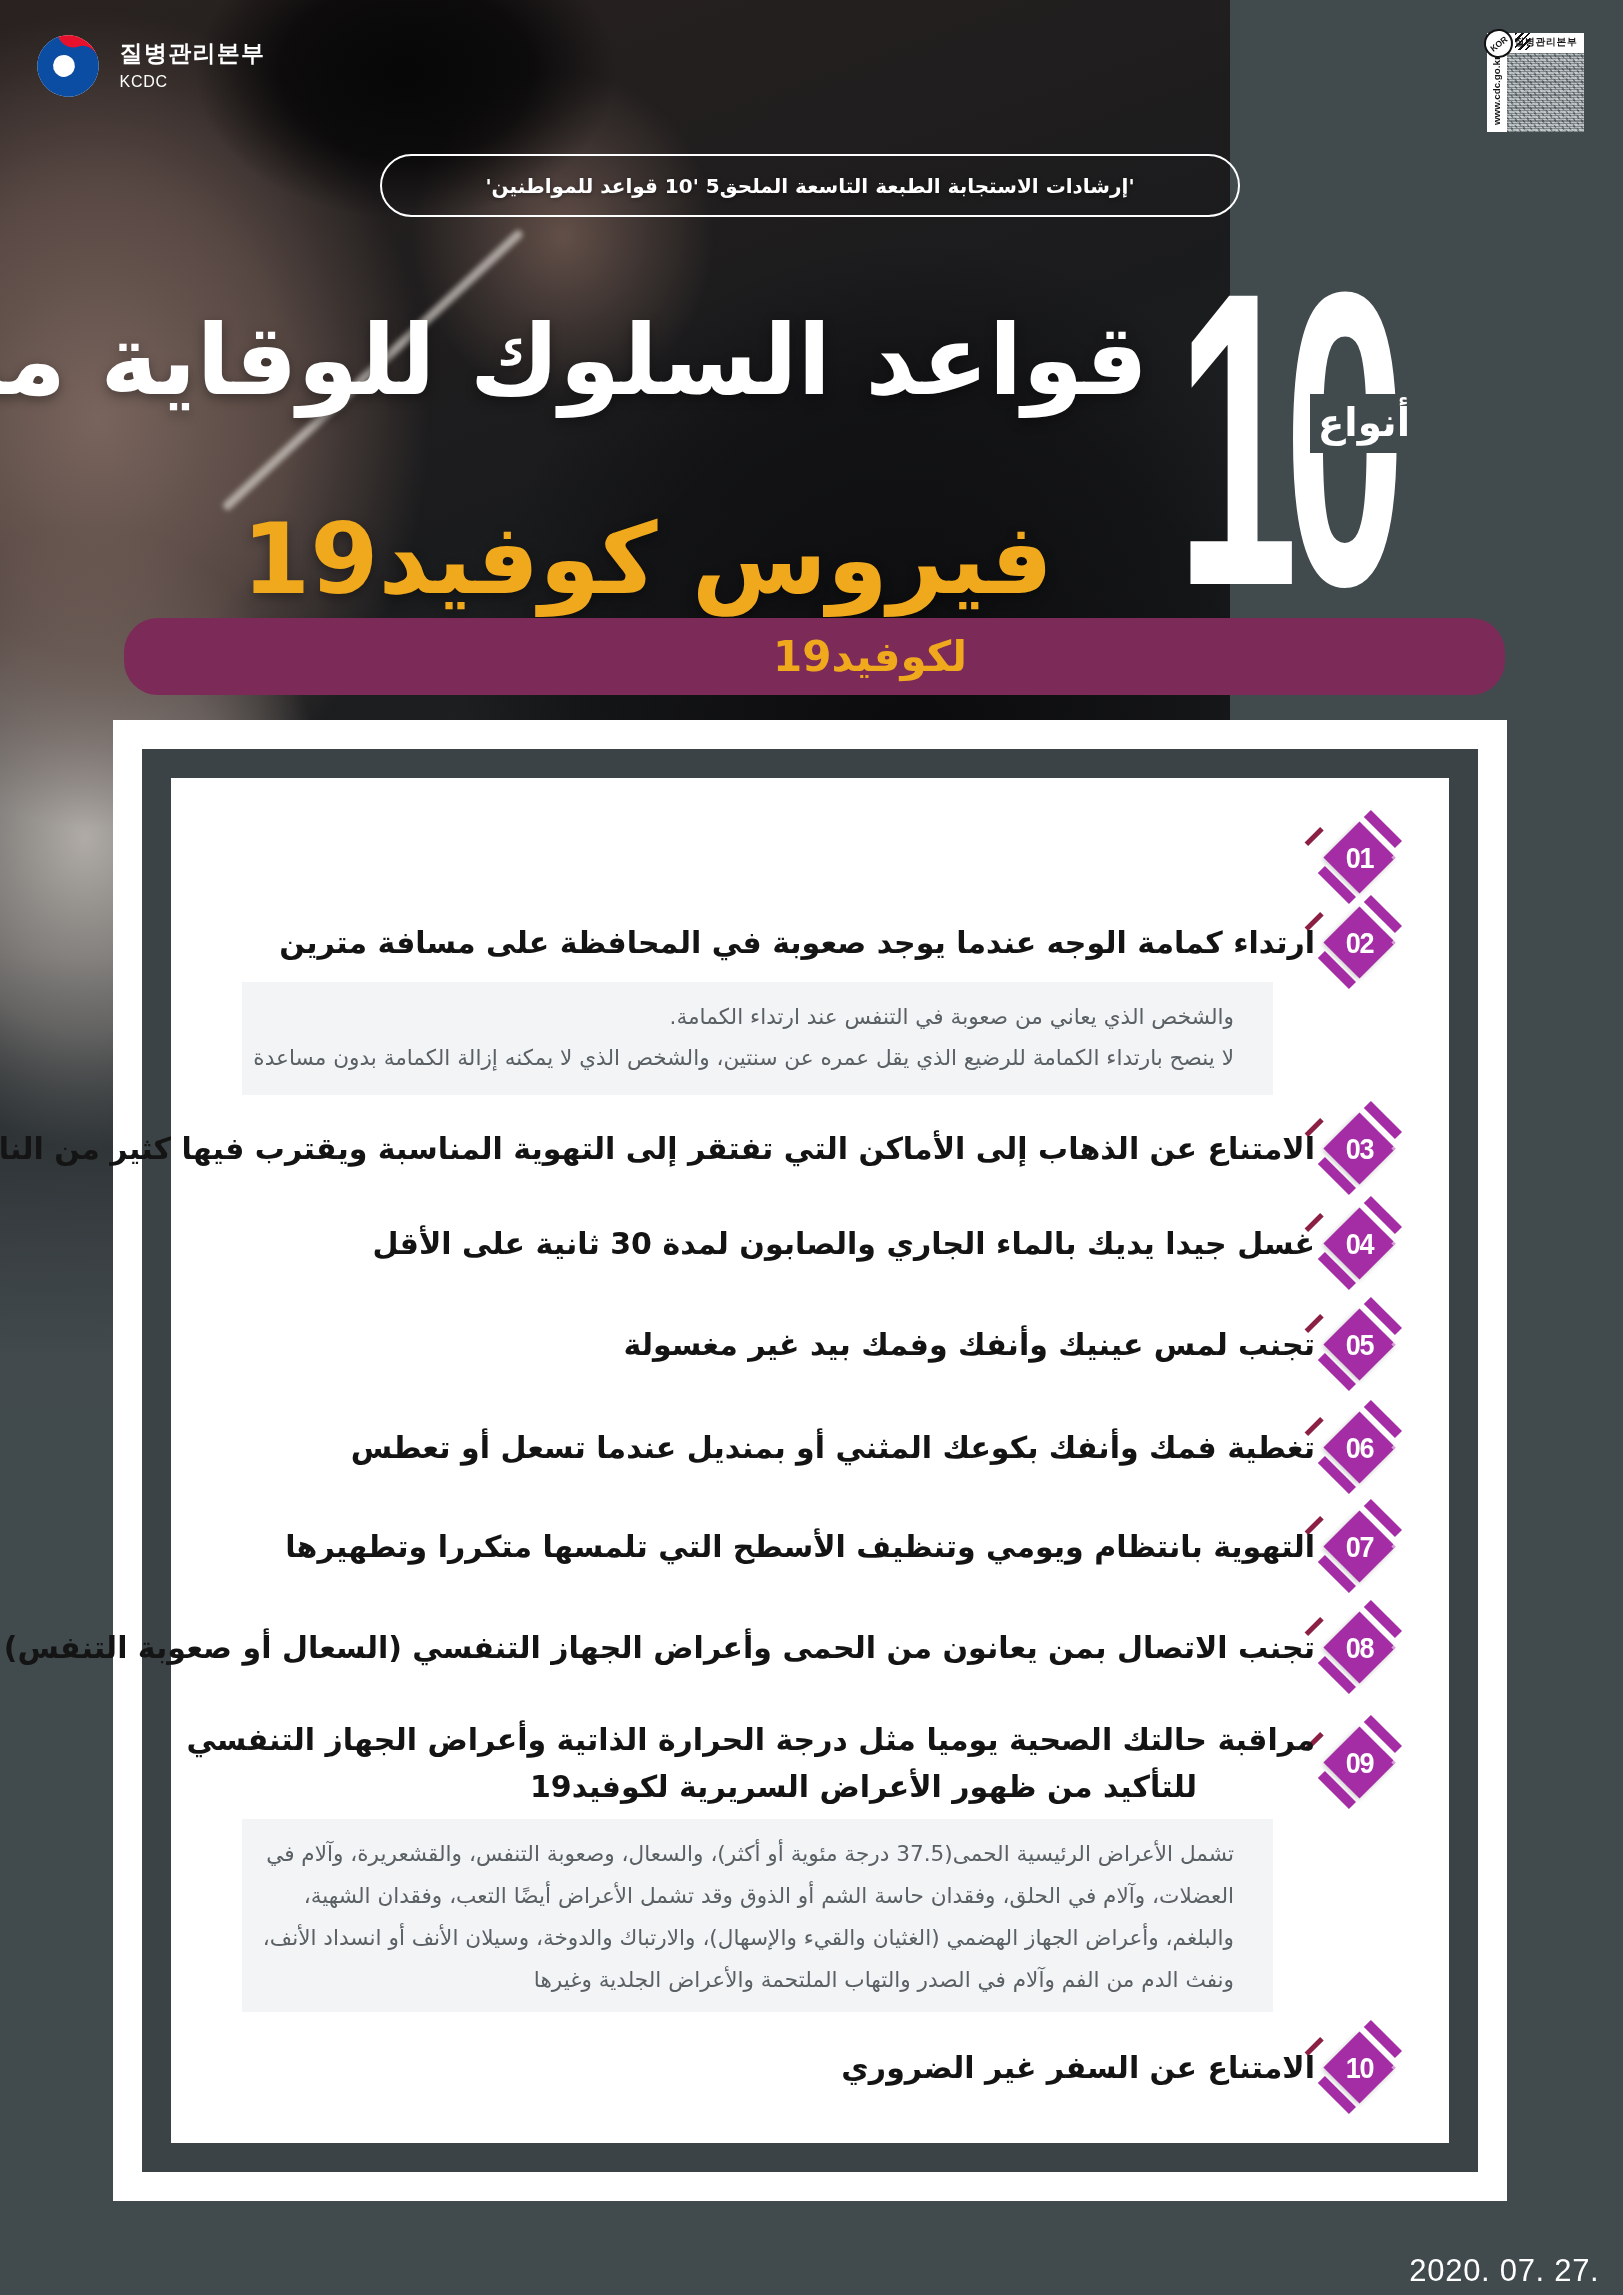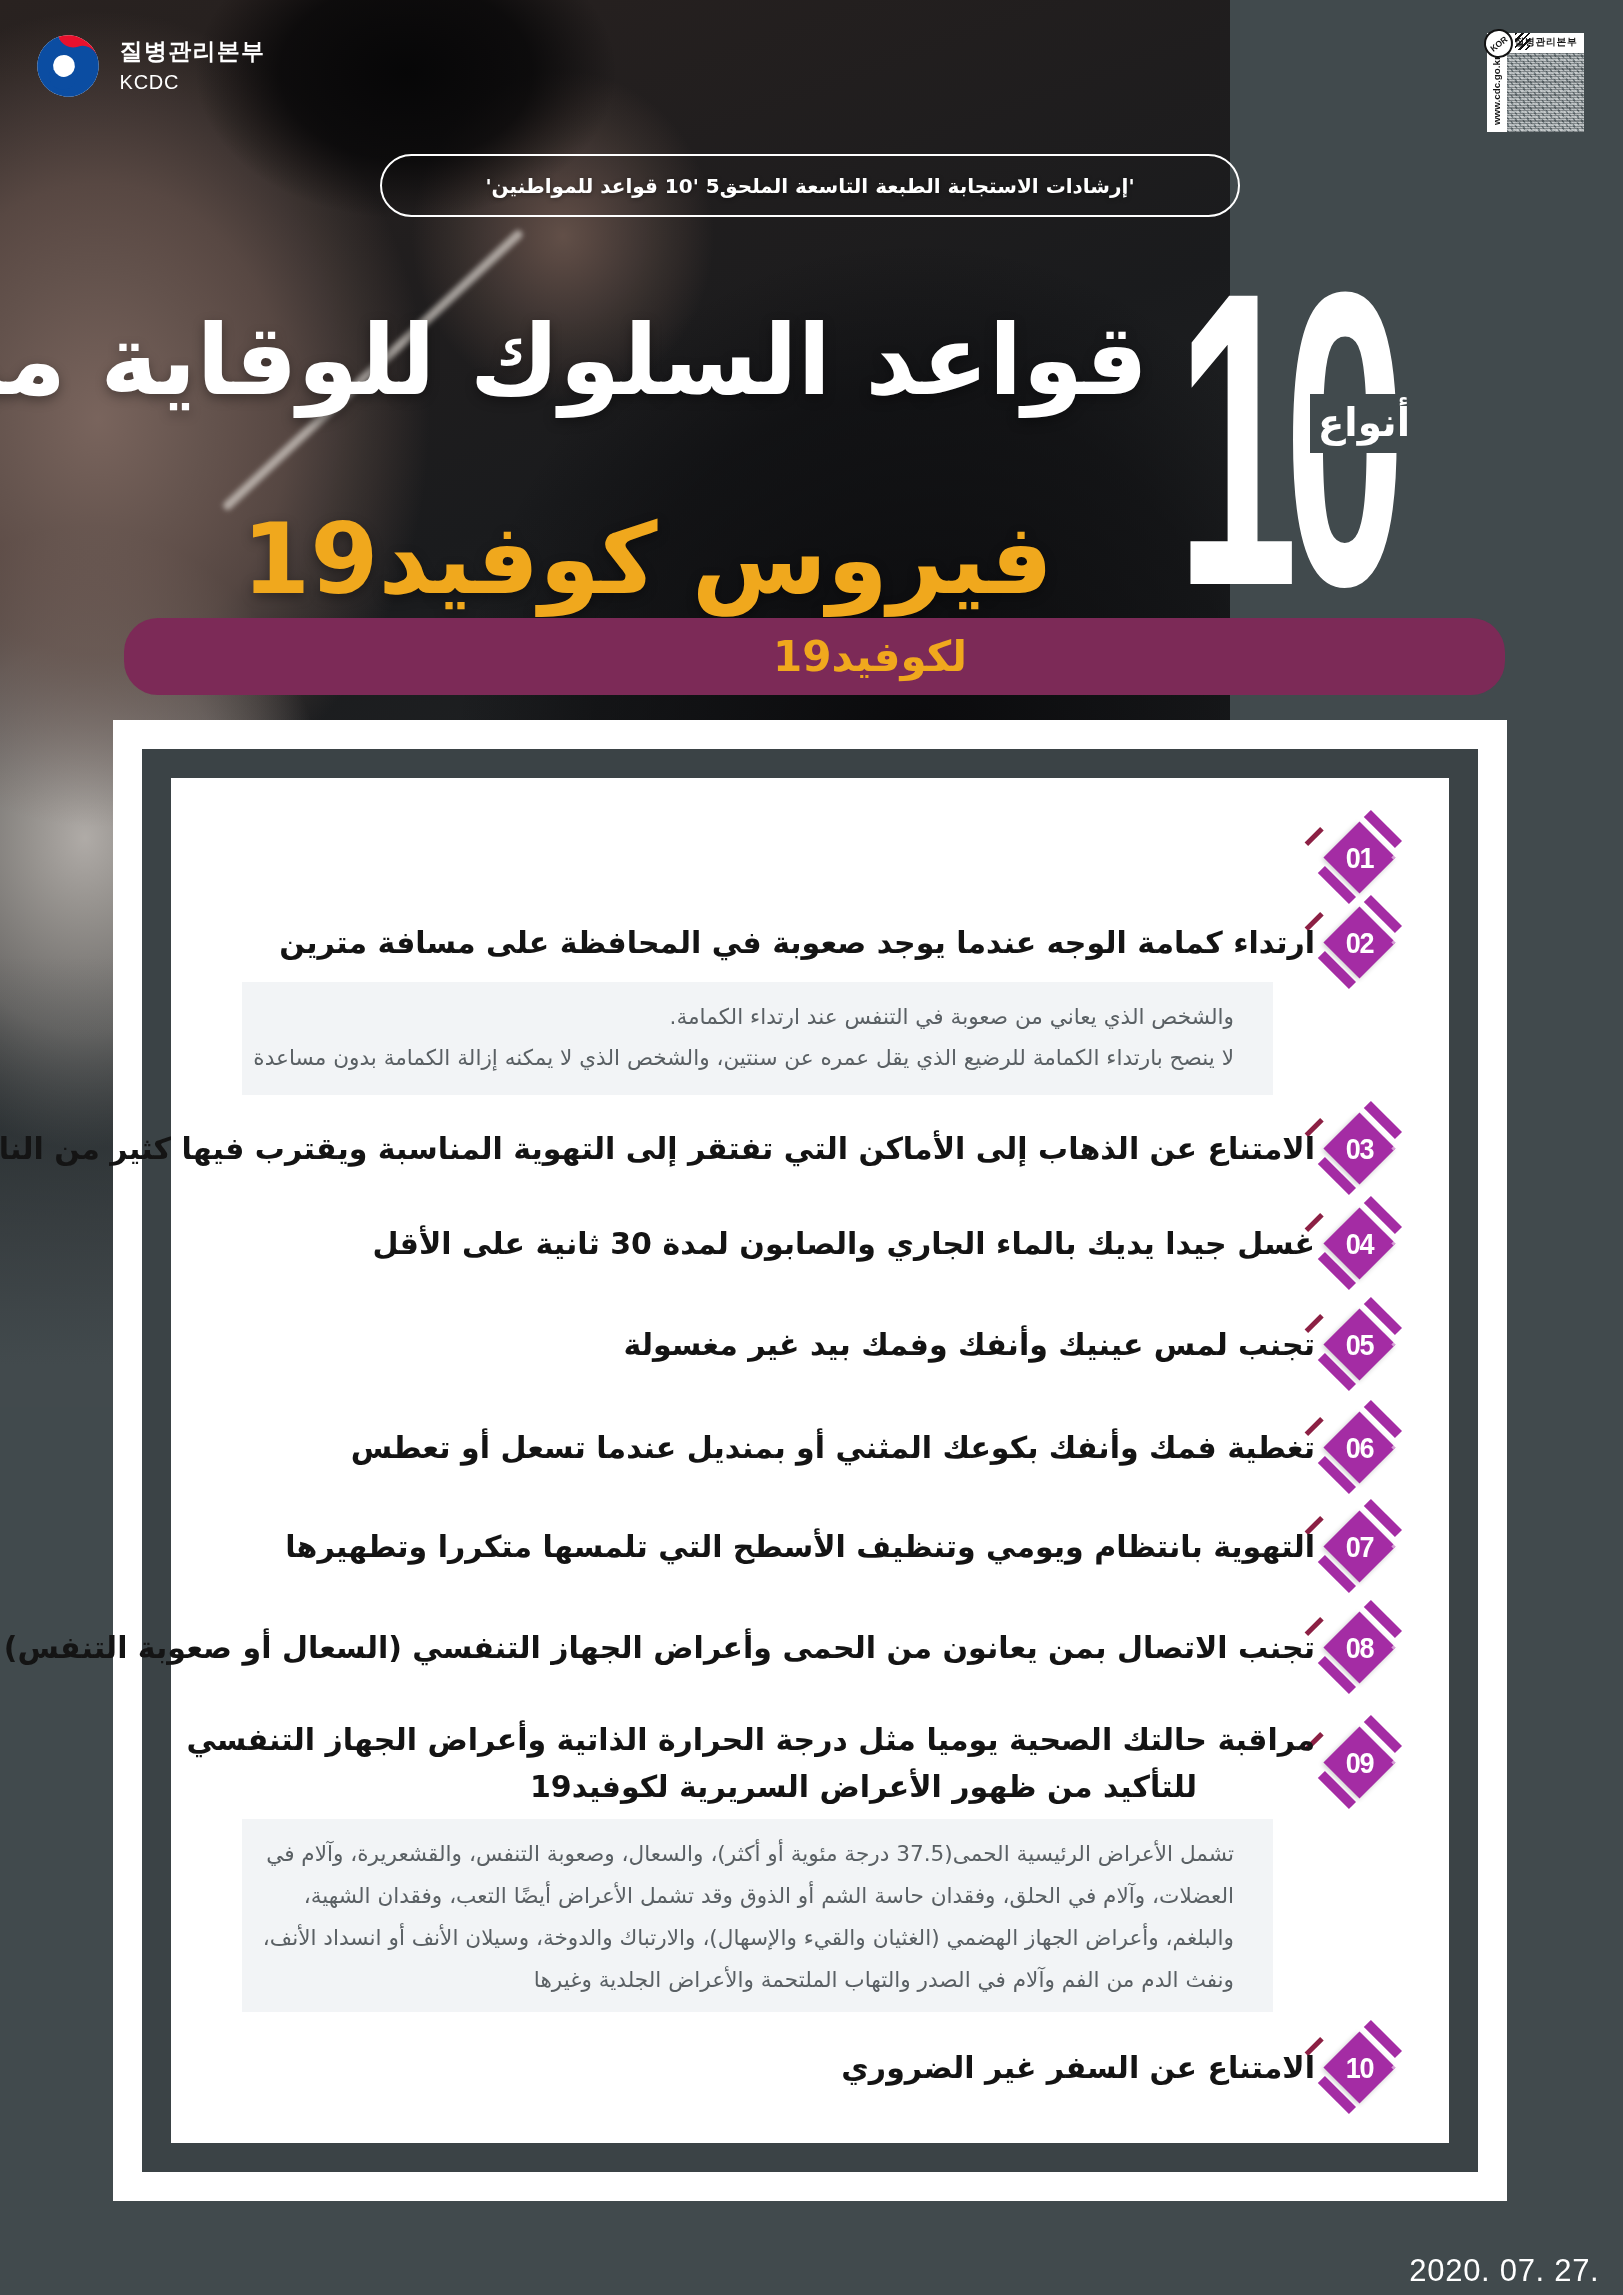--- a/index.html
+++ b/index.html
@@ -29,21 +29,21 @@
   }
   .photo .strap{position:absolute;left:170px;top:366px;width:406px;height:8.5px;border-radius:4.6px;
     background:rgba(226,220,212,.65);transform:rotate(137deg);filter:blur(2.6px);}
   .photo::after{content:"";position:absolute;inset:0;
     background:linear-gradient(180deg,transparent 68%, var(--slate) 97%);}
 
   
   .logo{position:absolute;left:36px;top:34px;display:flex;gap:19.6px;align-items:center;z-index:5;}
   .logo svg{width:64px;height:64px;}
   .logo .t1{font-size:23px;font-weight:bold;color:#fff;letter-spacing:1.3px;line-height:1;}
-  .logo .t2{font-size:20px;color:#fff;letter-spacing:0.7px;line-height:1;margin-top:9.2px;font-family:"Liberation Sans",sans-serif;}
+  .logo .t2{font-size:16px;color:#fff;letter-spacing:0.7px;line-height:1;margin-top:9.2px;font-family:"Liberation Sans",sans-serif;}
 
   
   .holo{position:absolute;left:1487px;top:33px;width:97px;height:99px;background:#fff;z-index:5;}
   .holo-noise{position:absolute;left:19.6px;top:19.6px;right:0;bottom:0;
     background:
       repeating-linear-gradient(0deg,#8f9496 0 1.3px,#d0d3d4 1.3px 2.6px),
       repeating-linear-gradient(90deg,#787d7f 0 2px,#c7cacb 2px 3.9px),
       repeating-linear-gradient(45deg,#9aa0a2 0 2px,#e2e4e5 2px 4.6px);
     background-blend-mode:multiply,overlay,normal;}
   .holo-top{position:absolute;left:21px;top:0;right:0;height:19.6px;display:flex;align-items:center;justify-content:center;

